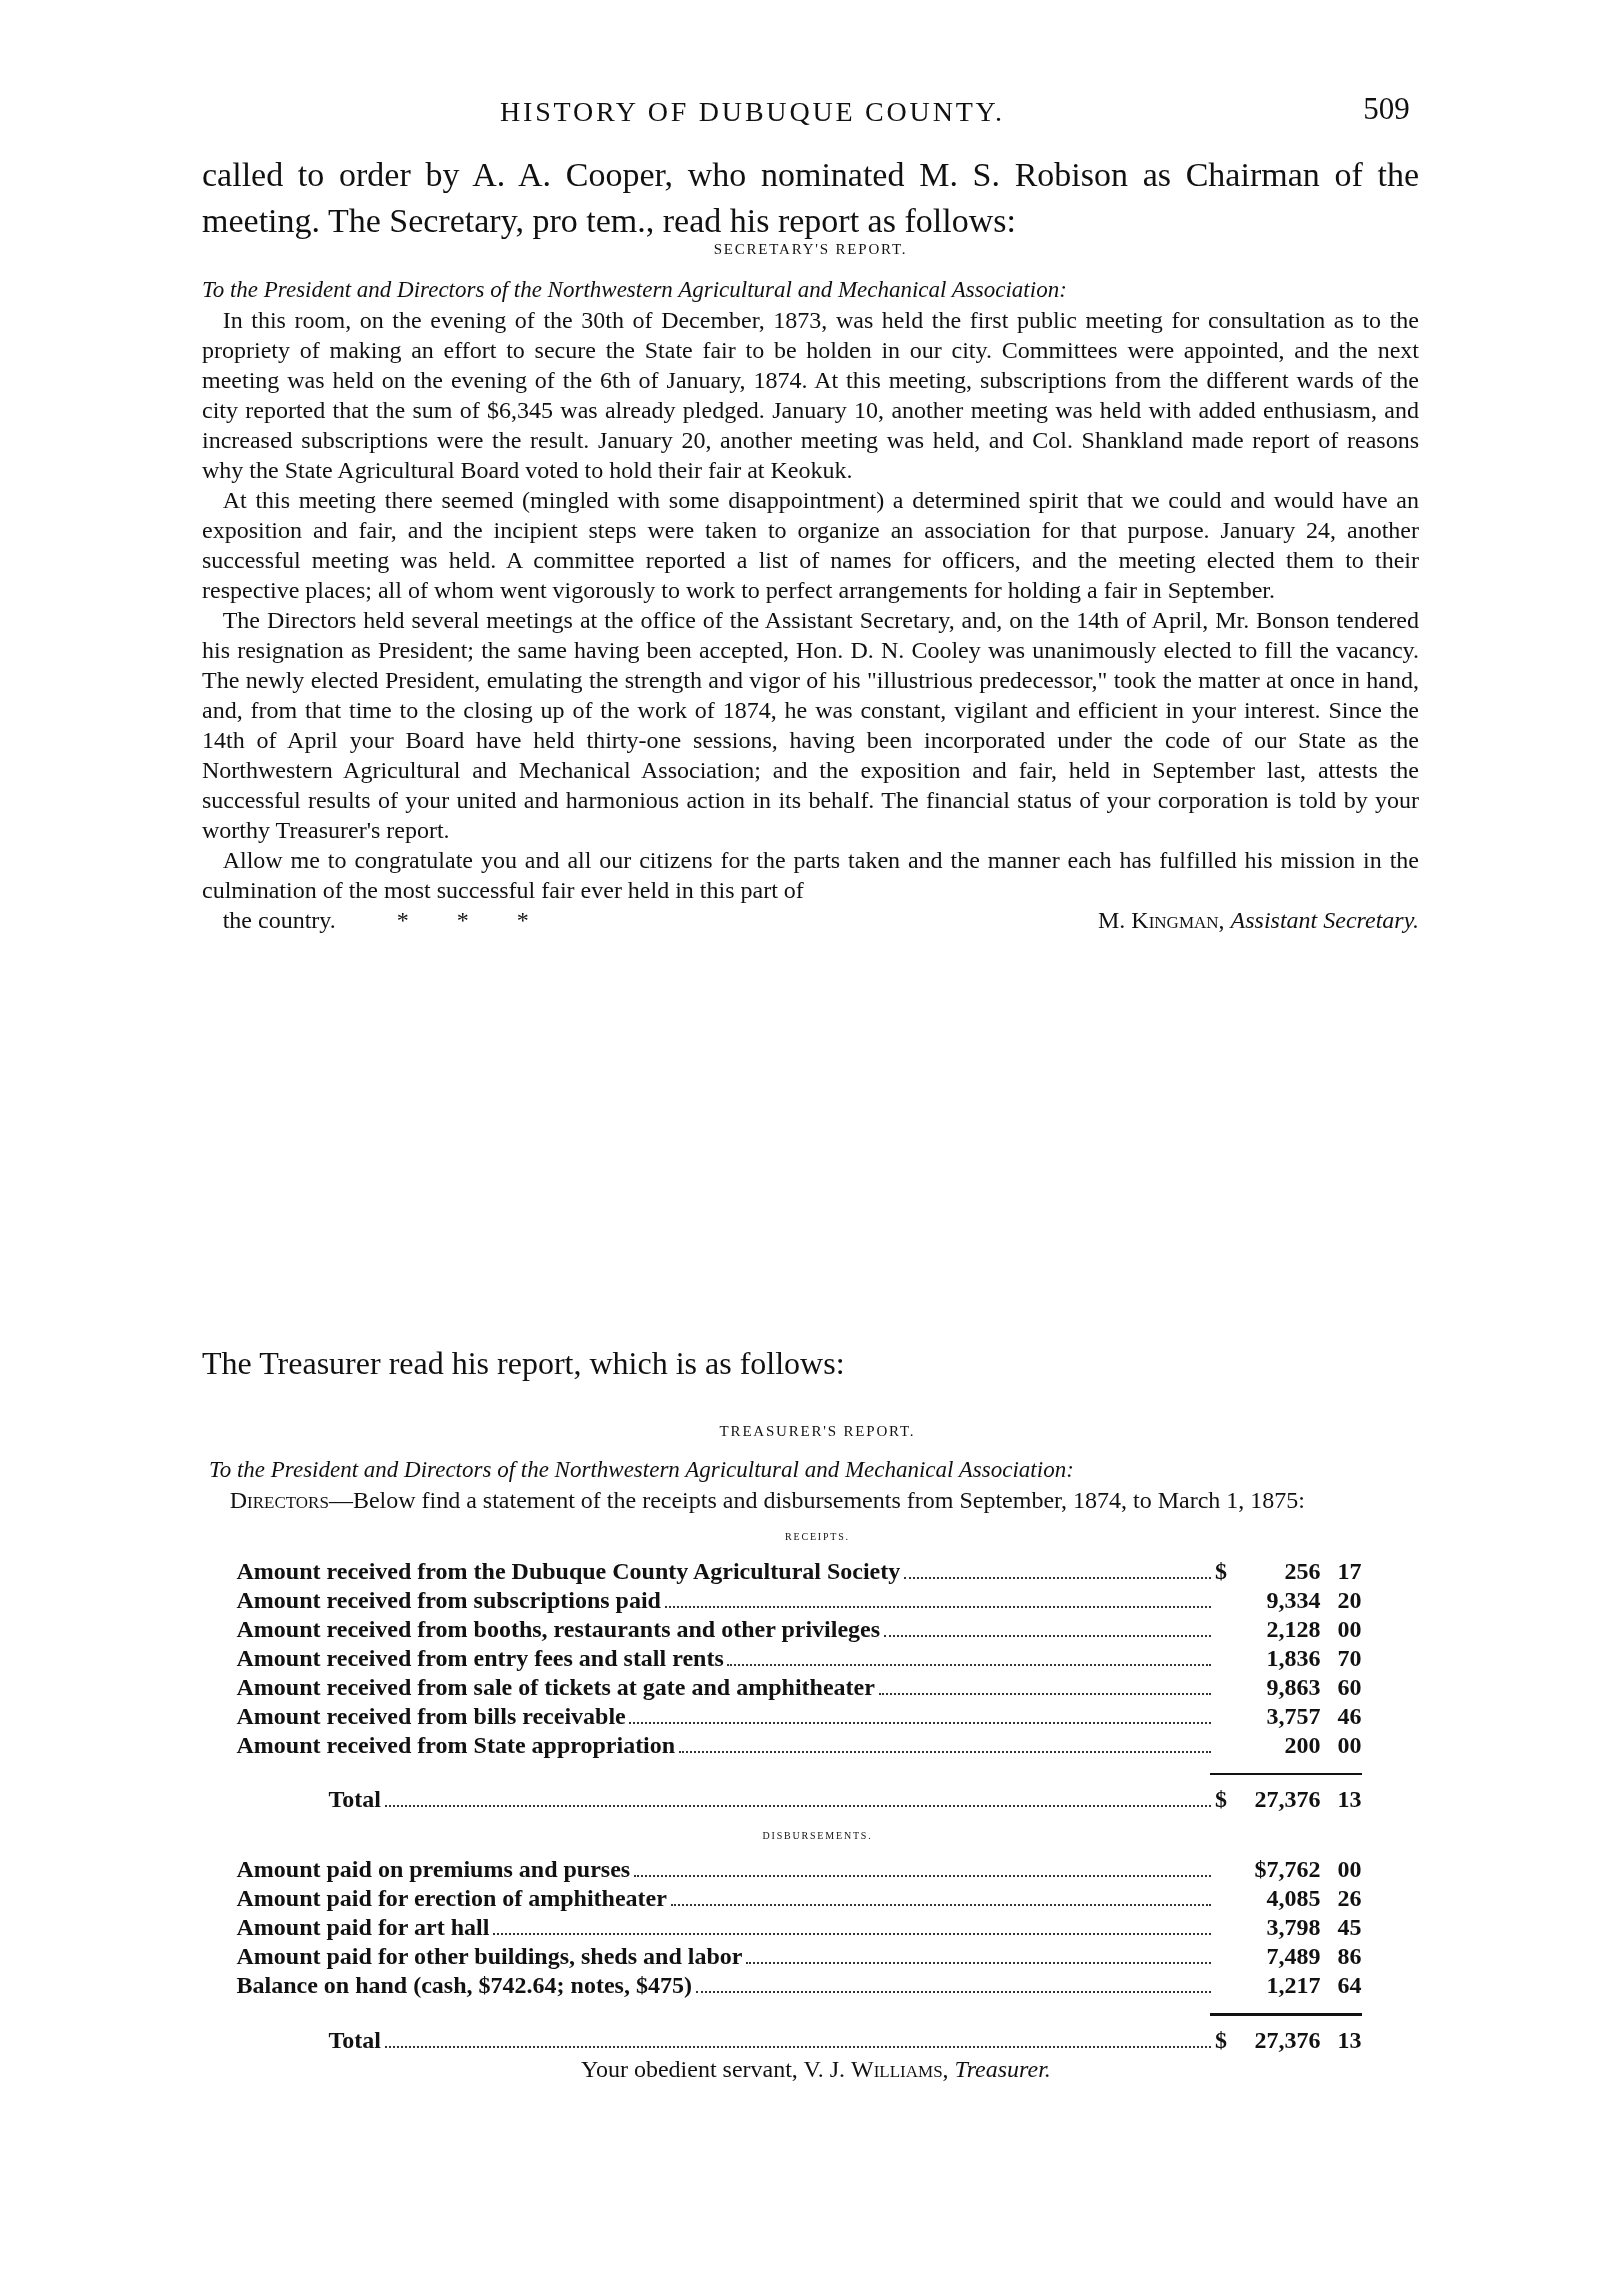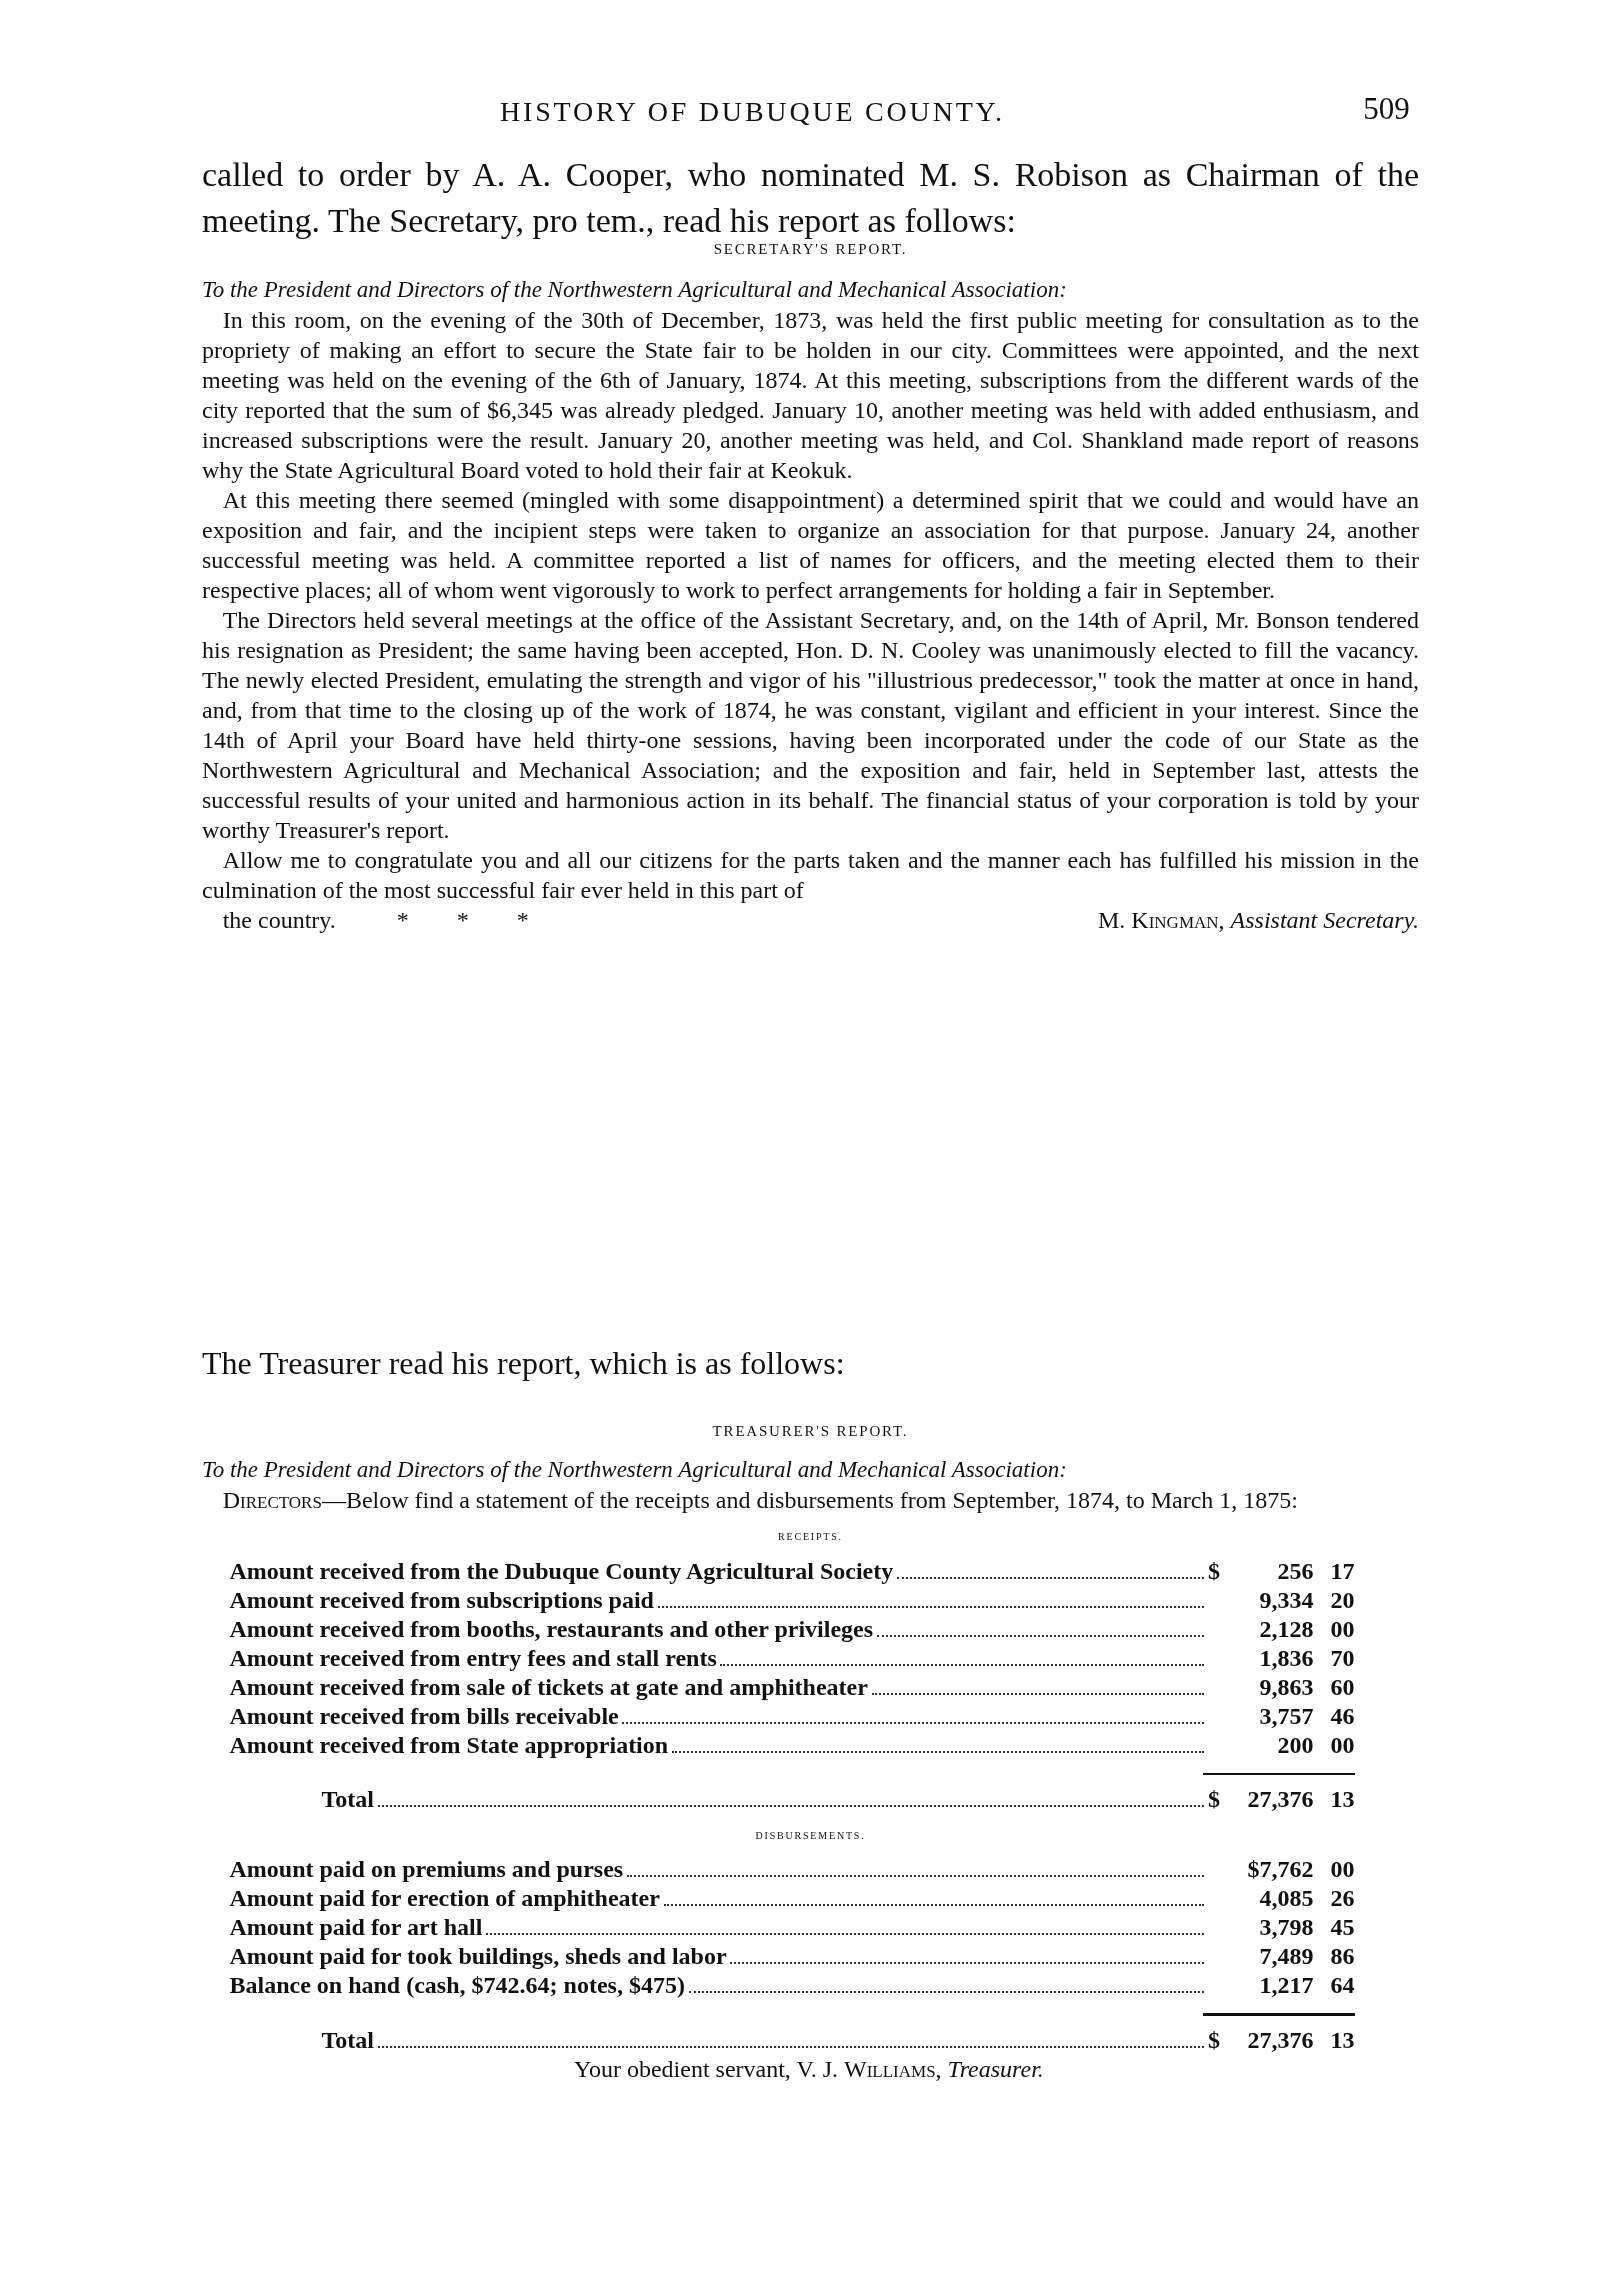--- a/index.html
+++ b/index.html
@@ -10,21 +10,21 @@
   .running-head { position:absolute; left:298px; top:0; font-size:28px; letter-spacing:2.8px; }
   .page-num { position:absolute; right:9.2px; top:-4.6px; font-size:31px; }
   .lead { position:absolute; top:152px; left:0; width:1217px; font-size:34px; line-height:46px; text-align:justify; }
   .smallcaps-head { text-align:center; font-size:15px; letter-spacing:1.8px; }
   .sec-head { position:absolute; top:241px; left:0; width:1217px; }
   .report { position:absolute; top:269px; left:0; width:1217px; font-size:24px; line-height:30px; text-align:justify; }
   .report p { margin:0; text-indent:20.7px; }
   .report .salute { text-indent:0; font-style:italic; }
   .sig-line { display:flex; justify-content:space-between; text-indent:0; }
   .mid-lead { position:absolute; top:1345px; left:0; width:1217px; font-size:32px; }
-  .treas { position:absolute; top:1416px; left:0; width:1217px; font-size:24px; line-height:30px; }
+  .treas { position:absolute; top:1416px; left:7px; width:1217px; font-size:24px; line-height:30px; }
   .treas p { margin:0; }
   .table { width:1125px; margin-left:27.5px; }
   .row { display:flex; align-items:baseline; height:29px;font-weight:bold; }
   .row .lbl { white-space:nowrap; }
   .row .dots { flex:1; border-bottom:2.3px dotted #333; margin:0 3.7px 5.5px 3.7px; }
   .row .cur { width:18.4px; text-align:left; }
   .row .dol { width:87px; text-align:right; }
   .row .cts { width:41px; text-align:right; }
   .rule { height:2.3px; background:#111; width:152px; margin-left:auto; margin-top:13.8px; margin-bottom:9.2px; }
   .row.total { margin-left:92px; }
@@ -152,21 +152,21 @@
           <span class="cts">26</span>
         </div>
       <div class="row">
           <span class="lbl">Amount paid for art hall</span>
           <span class="dots"></span>
           <span class="cur"></span>
           <span class="dol">3,798</span>
           <span class="cts">45</span>
         </div>
       <div class="row">
-          <span class="lbl">Amount paid for took buildings, sheds and labor</span>
+          <span class="lbl">Amount paid for other buildings, sheds and labor</span>
           <span class="dots"></span>
           <span class="cur"></span>
           <span class="dol">7,489</span>
           <span class="cts">86</span>
         </div>
       <div class="row">
           <span class="lbl">Balance on hand (cash, $742.64; notes, $475)</span>
           <span class="dots"></span>
           <span class="cur"></span>
           <span class="dol">1,217</span>

